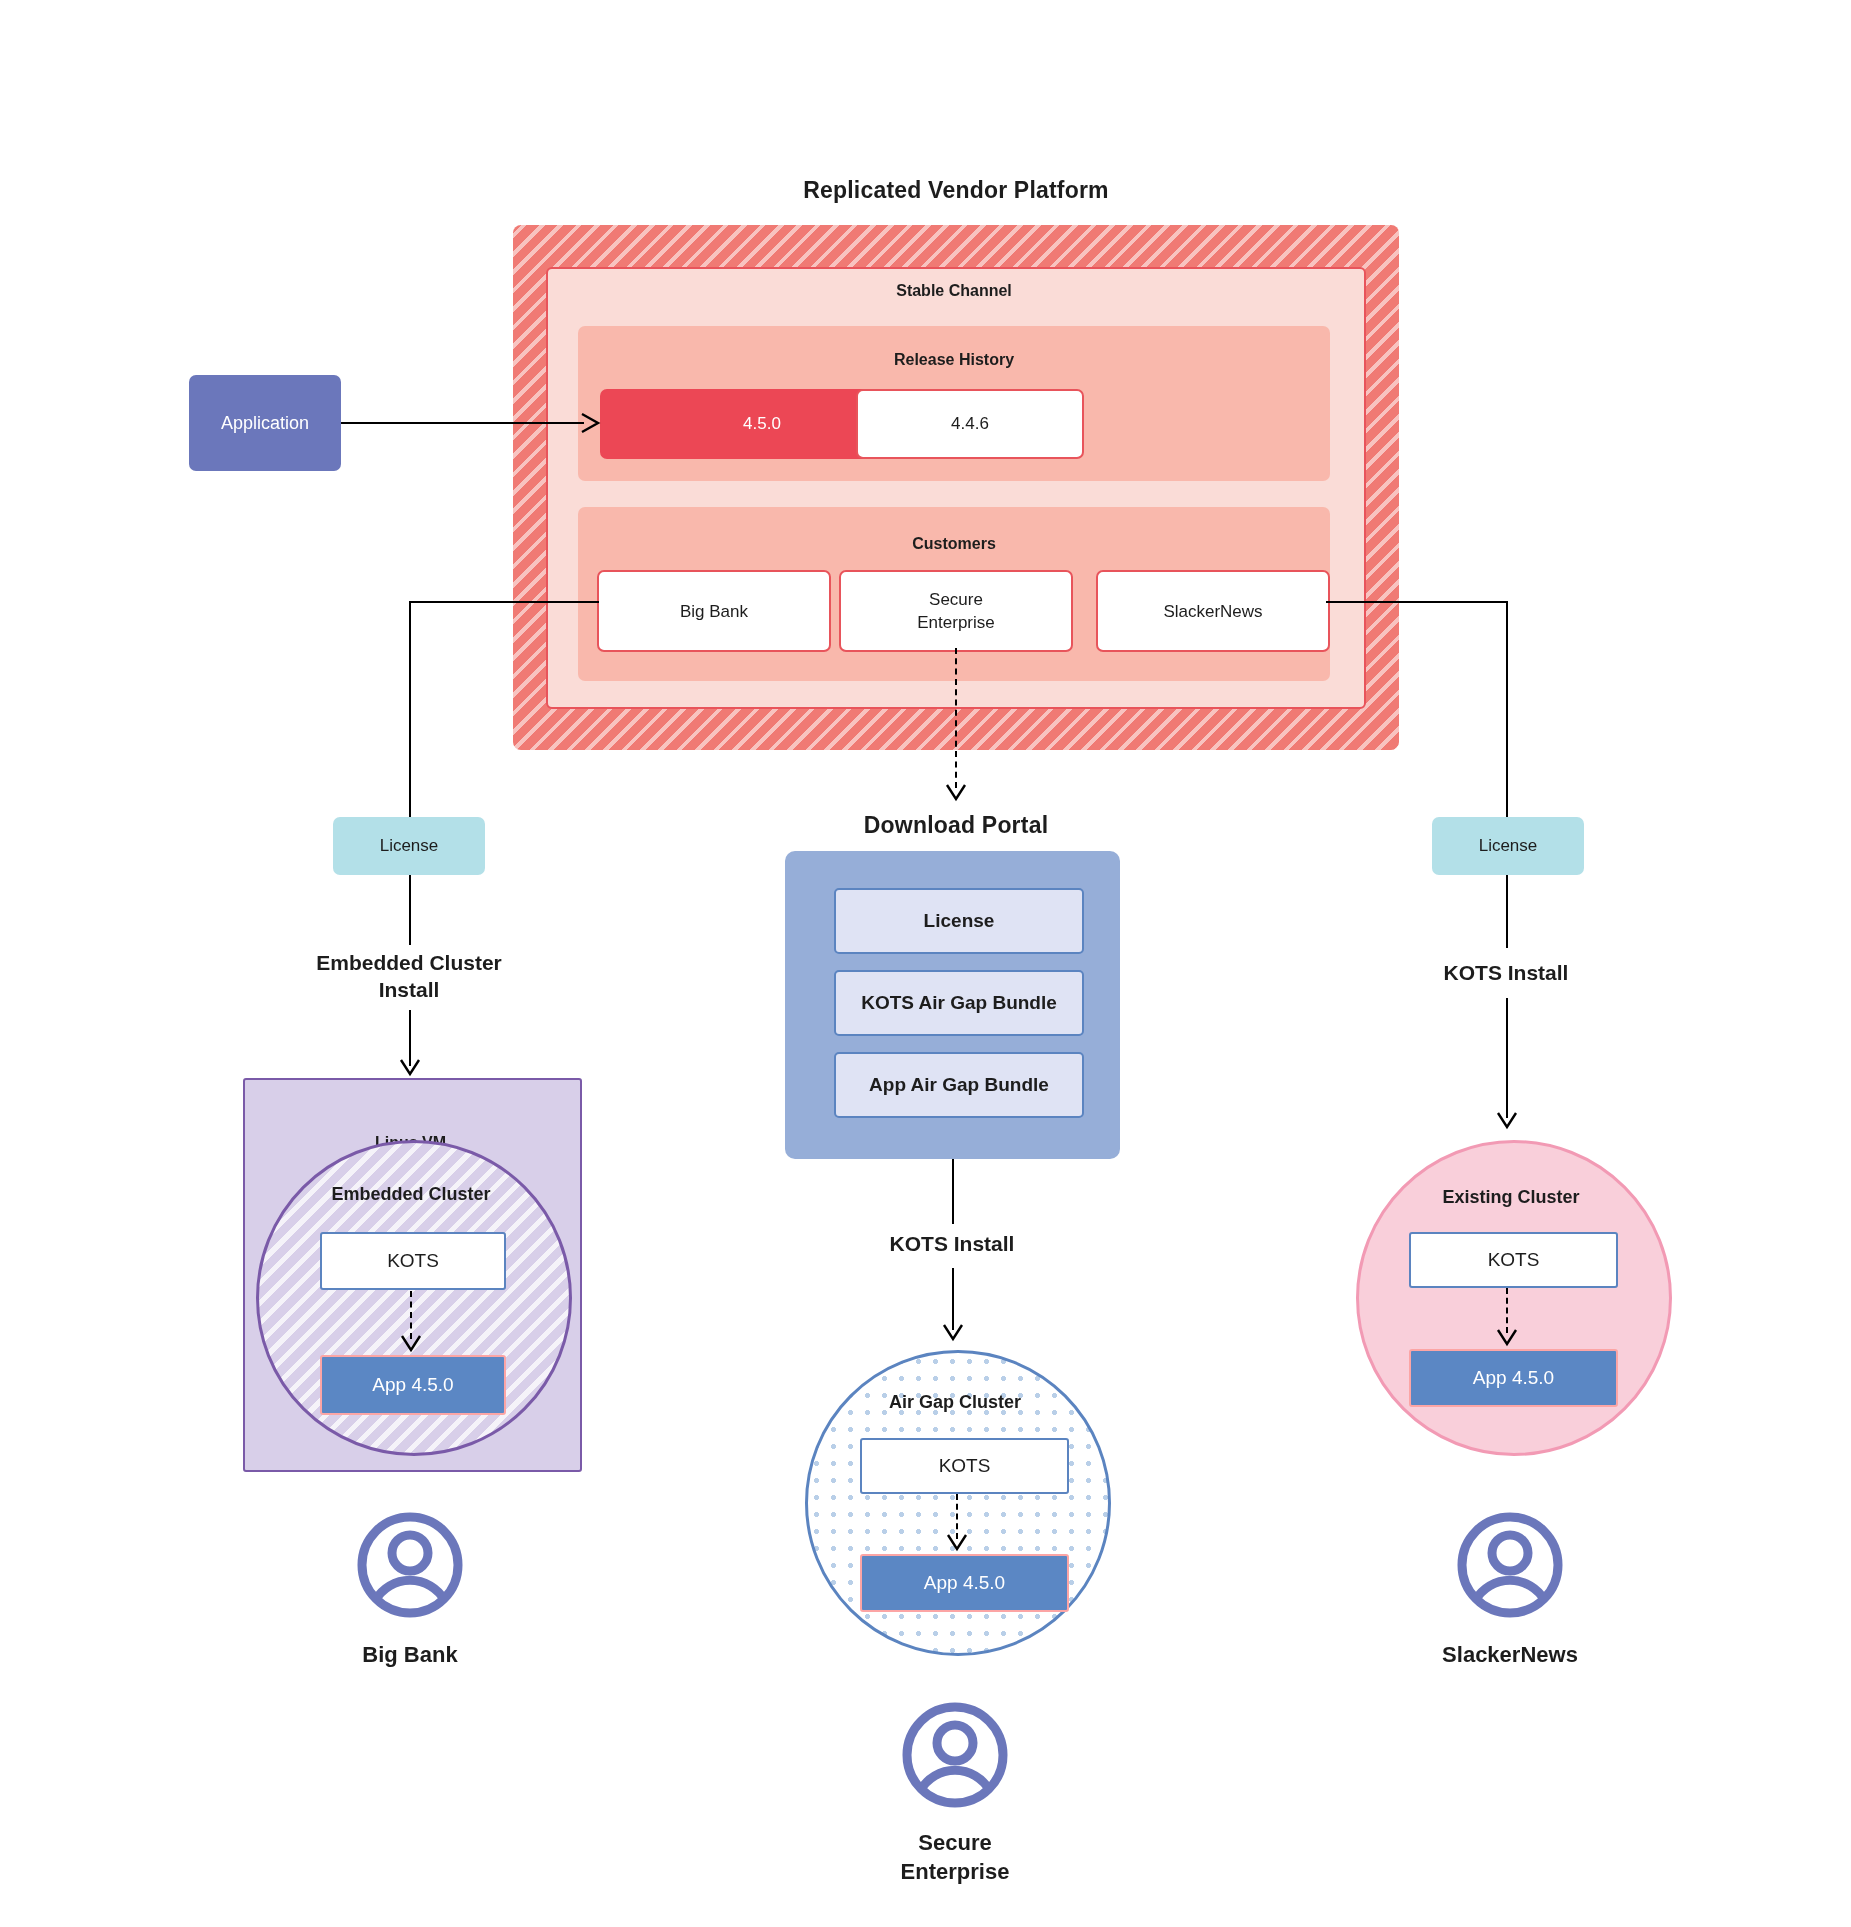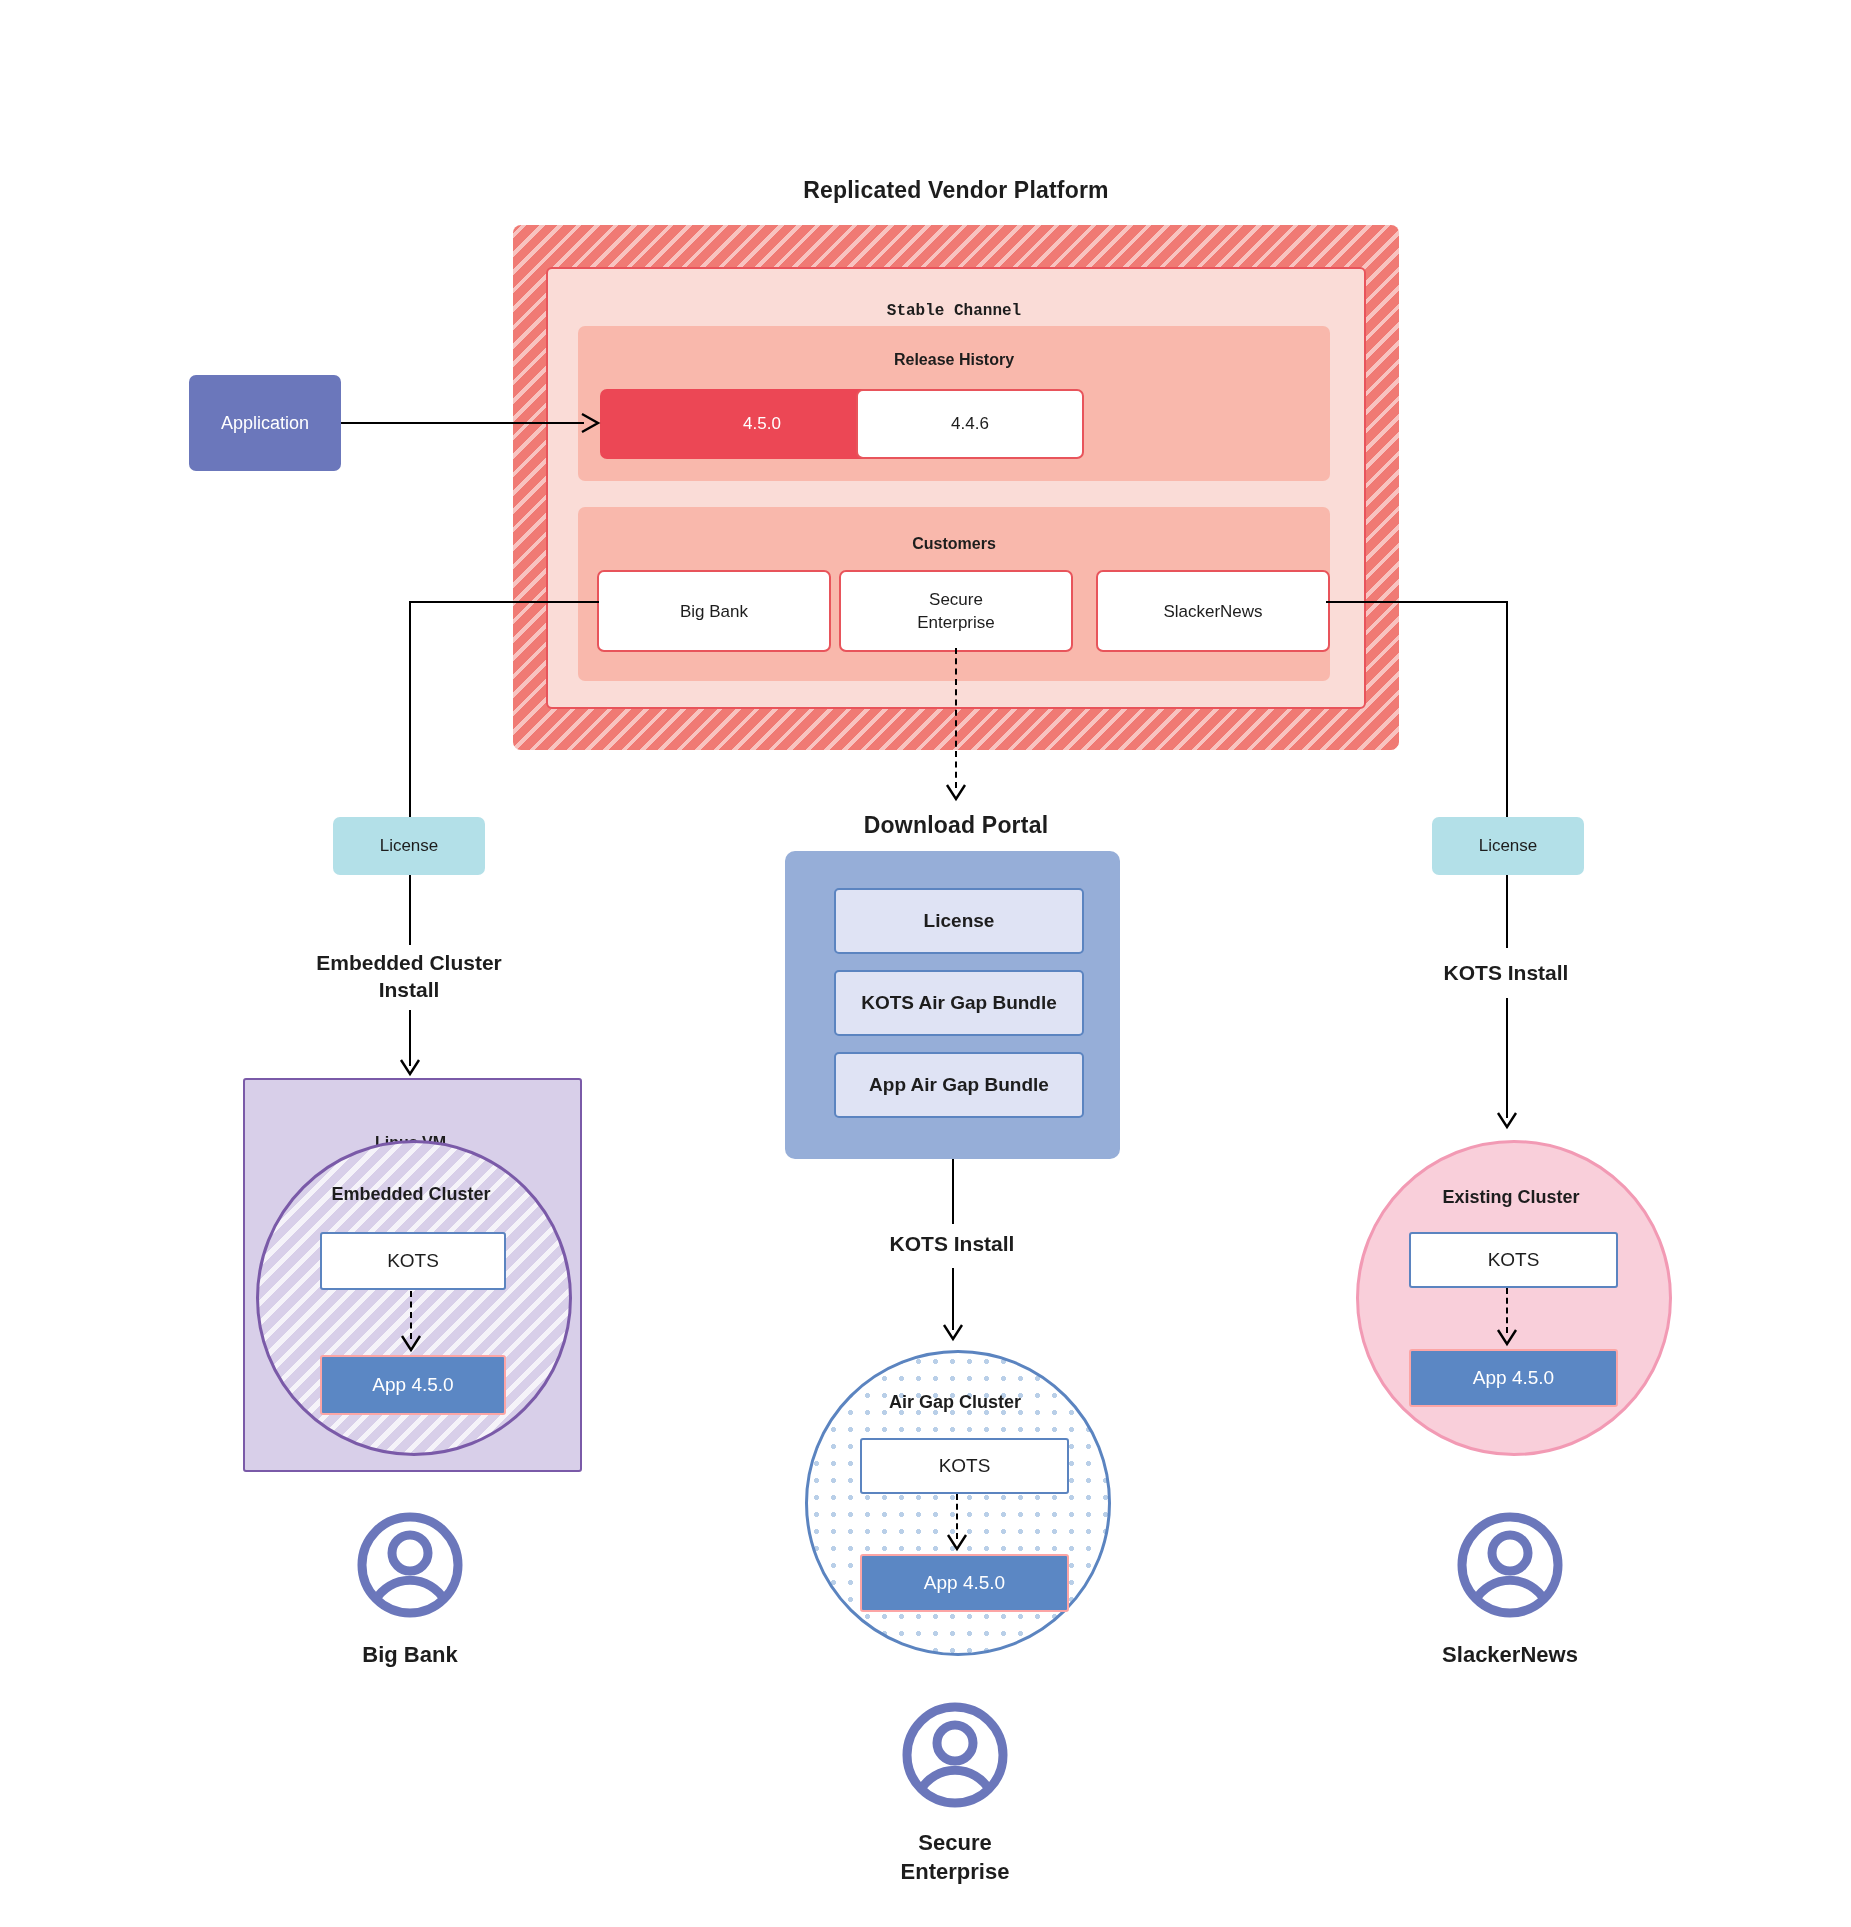--- a/index.html
+++ b/index.html
@@ -187,21 +187,21 @@
 <body>
 
 <div id="canvas">
 
   <div class="abs title-lg ctr" style="left:513px; top:175px; width:886px; height:30px;">Replicated Vendor Platform</div>
 
   <div class="abs platform-outer" style="left:513px; top:225px; width:886px; height:525px;"></div>
 
   <div class="abs stable-channel" style="left:546px; top:267px; width:816px; height:438px;"></div>
 
-  <div class="abs title-sm ctr" style="left:546px; top:300px; width:816px; height:22px;font-family:Liberation Mono, monospace;">Stable Channel</div>
+  <div class="abs title-sm ctr" style="left:546px; top:280px; width:816px; height:22px;">Stable Channel</div>
 
   <div class="abs release-history" style="left:578px; top:326px; width:752px; height:155px;"></div>
   <div class="abs title-sm ctr" style="left:578px; top:349px; width:752px; height:22px;">Release History</div>
 
   <div class="abs rel-box current ctr" style="left:600px; top:389px; width:240px; height:66px;padding-left:40px;">4.5.0</div>
   <div class="abs rel-box prev ctr" style="left:856px; top:389px; width:224px; height:66px;">4.4.6</div>
 
   <div class="abs customers-panel" style="left:578px; top:507px; width:752px; height:174px;"></div>
   <div class="abs title-sm ctr" style="left:578px; top:533px; width:752px; height:22px;">Customers</div>
 

